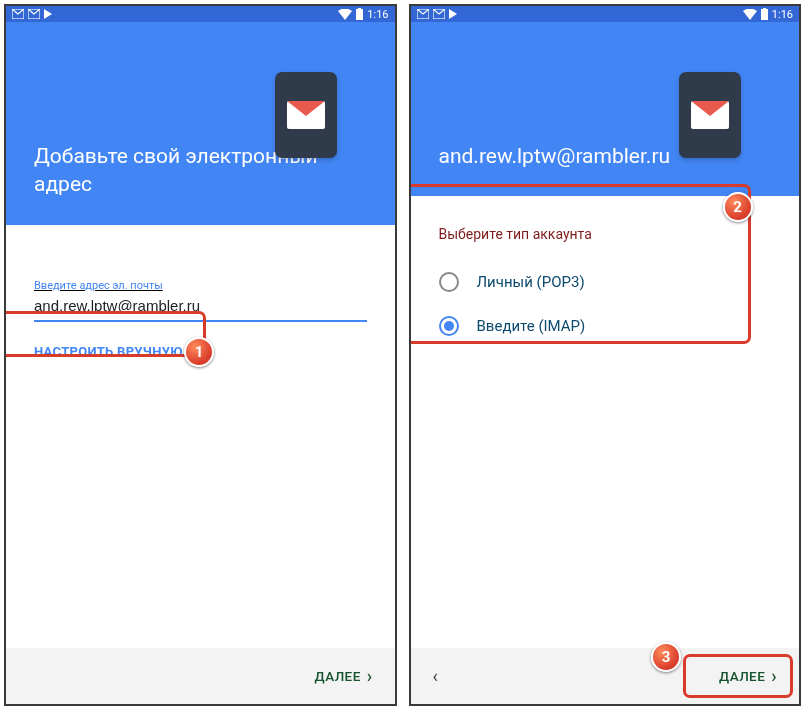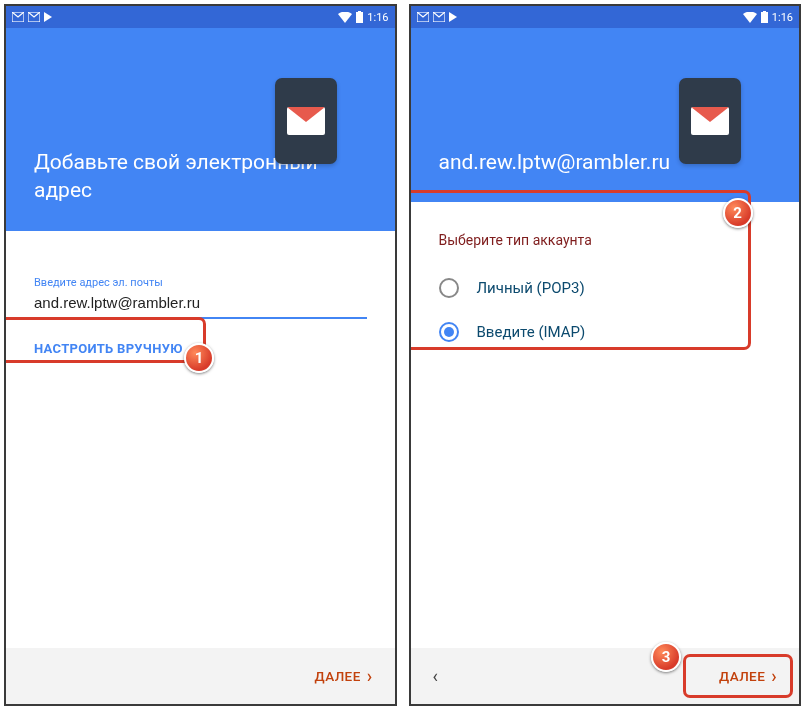--- a/index.html
+++ b/index.html
@@ -15,21 +15,21 @@
   .phone {
     flex: 1;
     border: 2px solid #3a3a3a;
     background: #fff;
     display: flex;
     flex-direction: column;
     position: relative;
     overflow: hidden;
   }
   .statusbar {
-    height: 22px;
+    height: 16px;
     background: #3367d6;
     color: #fff;
     display: flex;
     align-items: center;
     padding: 0 6px;
     font-size: 11px;
     justify-content: space-between;
   }
   .status-left, .status-right { display: flex; align-items: center; gap: 4px; }
   .status-left span, .status-right span { display: inline-flex; }
@@ -75,21 +75,21 @@
     font-size: 21px;
     font-weight: 400;
     line-height: 1.35;
   }
   .content {
     flex: 1;
     padding: 30px 28px 0 28px;
     background: #fff;
     position: relative;
   }
-  .input-wrap { margin-top: 15px; }
+  .input-wrap { margin-top: 24px; text-decoration: underline; }
   .input-label {
     font-size: 11px;
     color: #4285f4;
   }
   .input-field {
     width: 100%;
     border: none;
     border-bottom: 2px solid #4285f4;
     font-size: 15px;
     padding: 5px 0 6px 0;
@@ -143,21 +143,21 @@
     justify-content: space-between;
     padding: 0 22px;
   }
   .footer-right {
     margin-left: auto;
     display: flex;
     align-items: center;
     gap: 6px;
     font-size: 13.5px;
     font-weight: 500;
-    color: #c2410c;
+    color: #14532d;
     cursor: pointer;
     letter-spacing: .4px;
   }
   .footer-left {
     display: flex;
     align-items: center;
     cursor: pointer;
     color: #444;
   }
   .chev { font-size: 18px; line-height: 1; }

